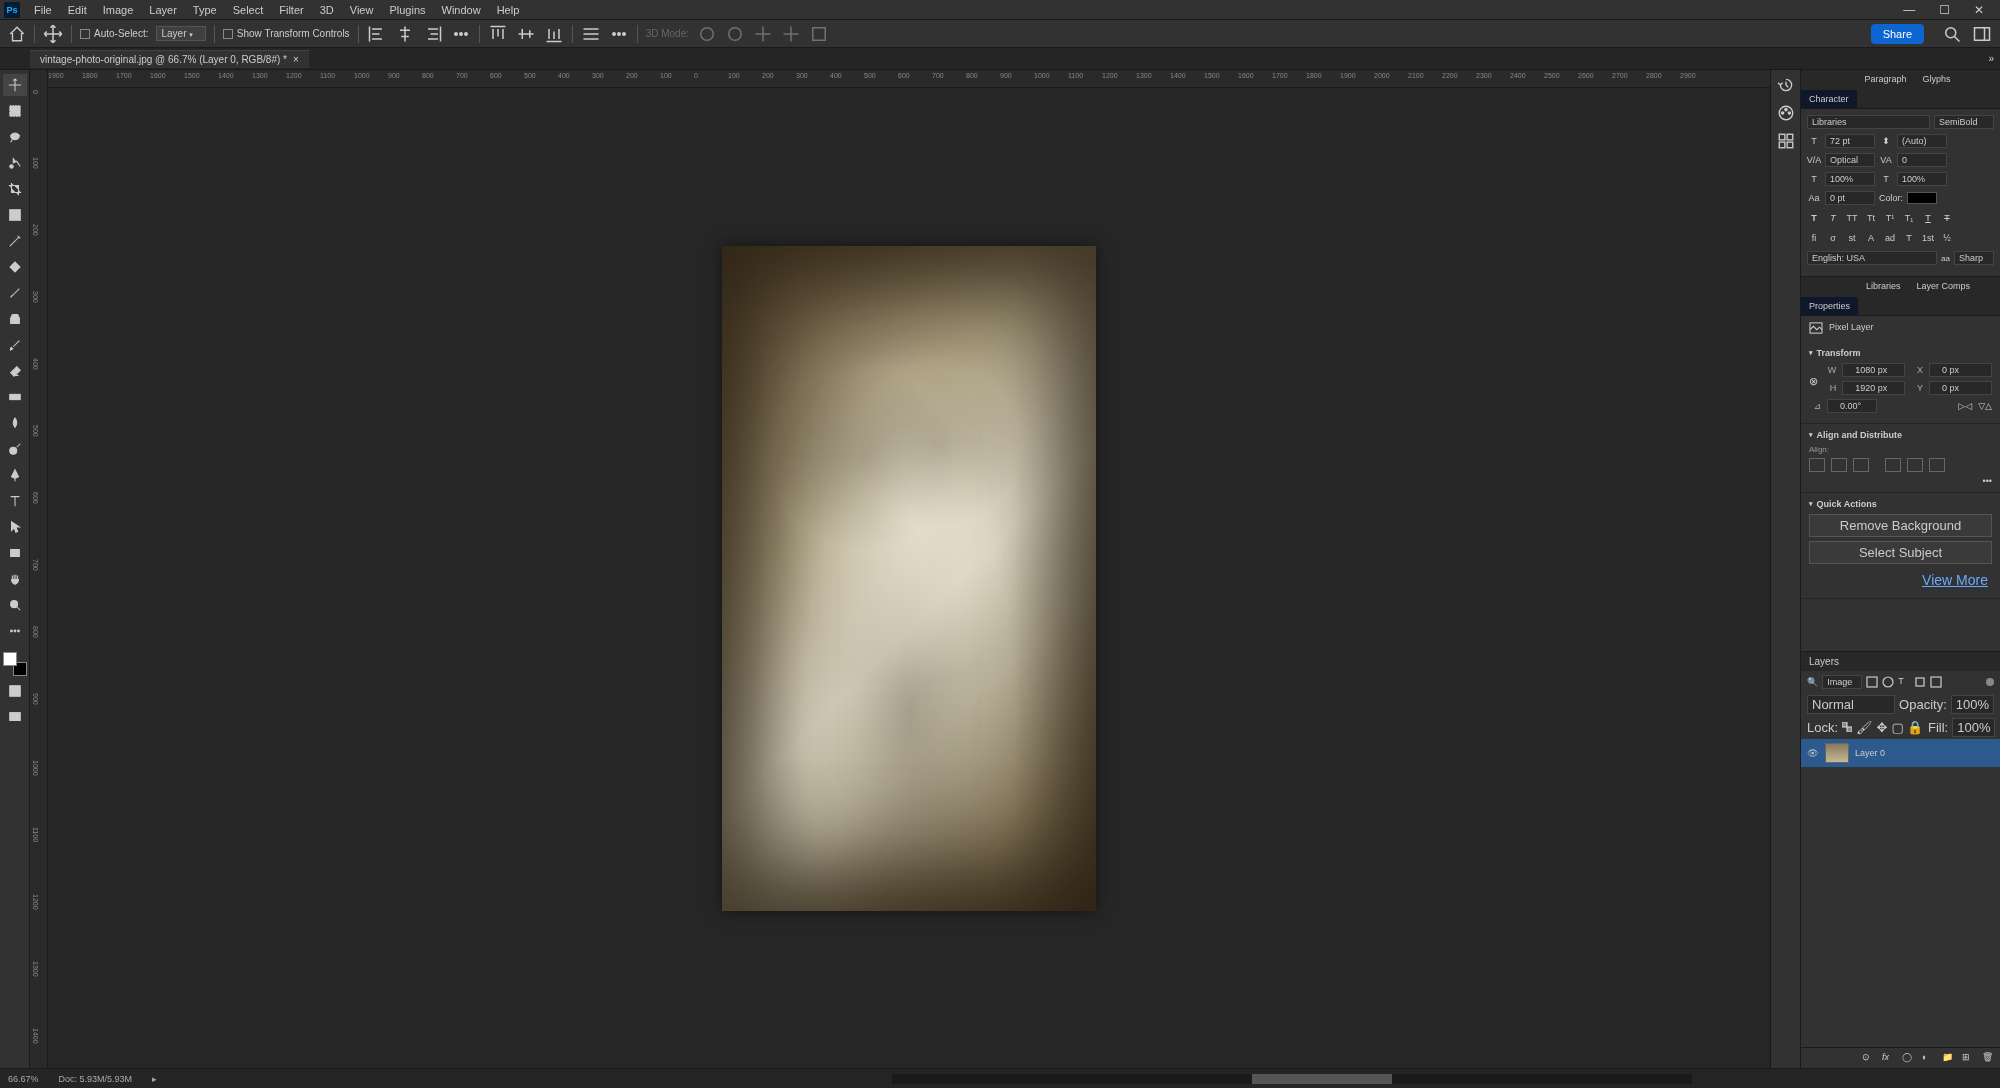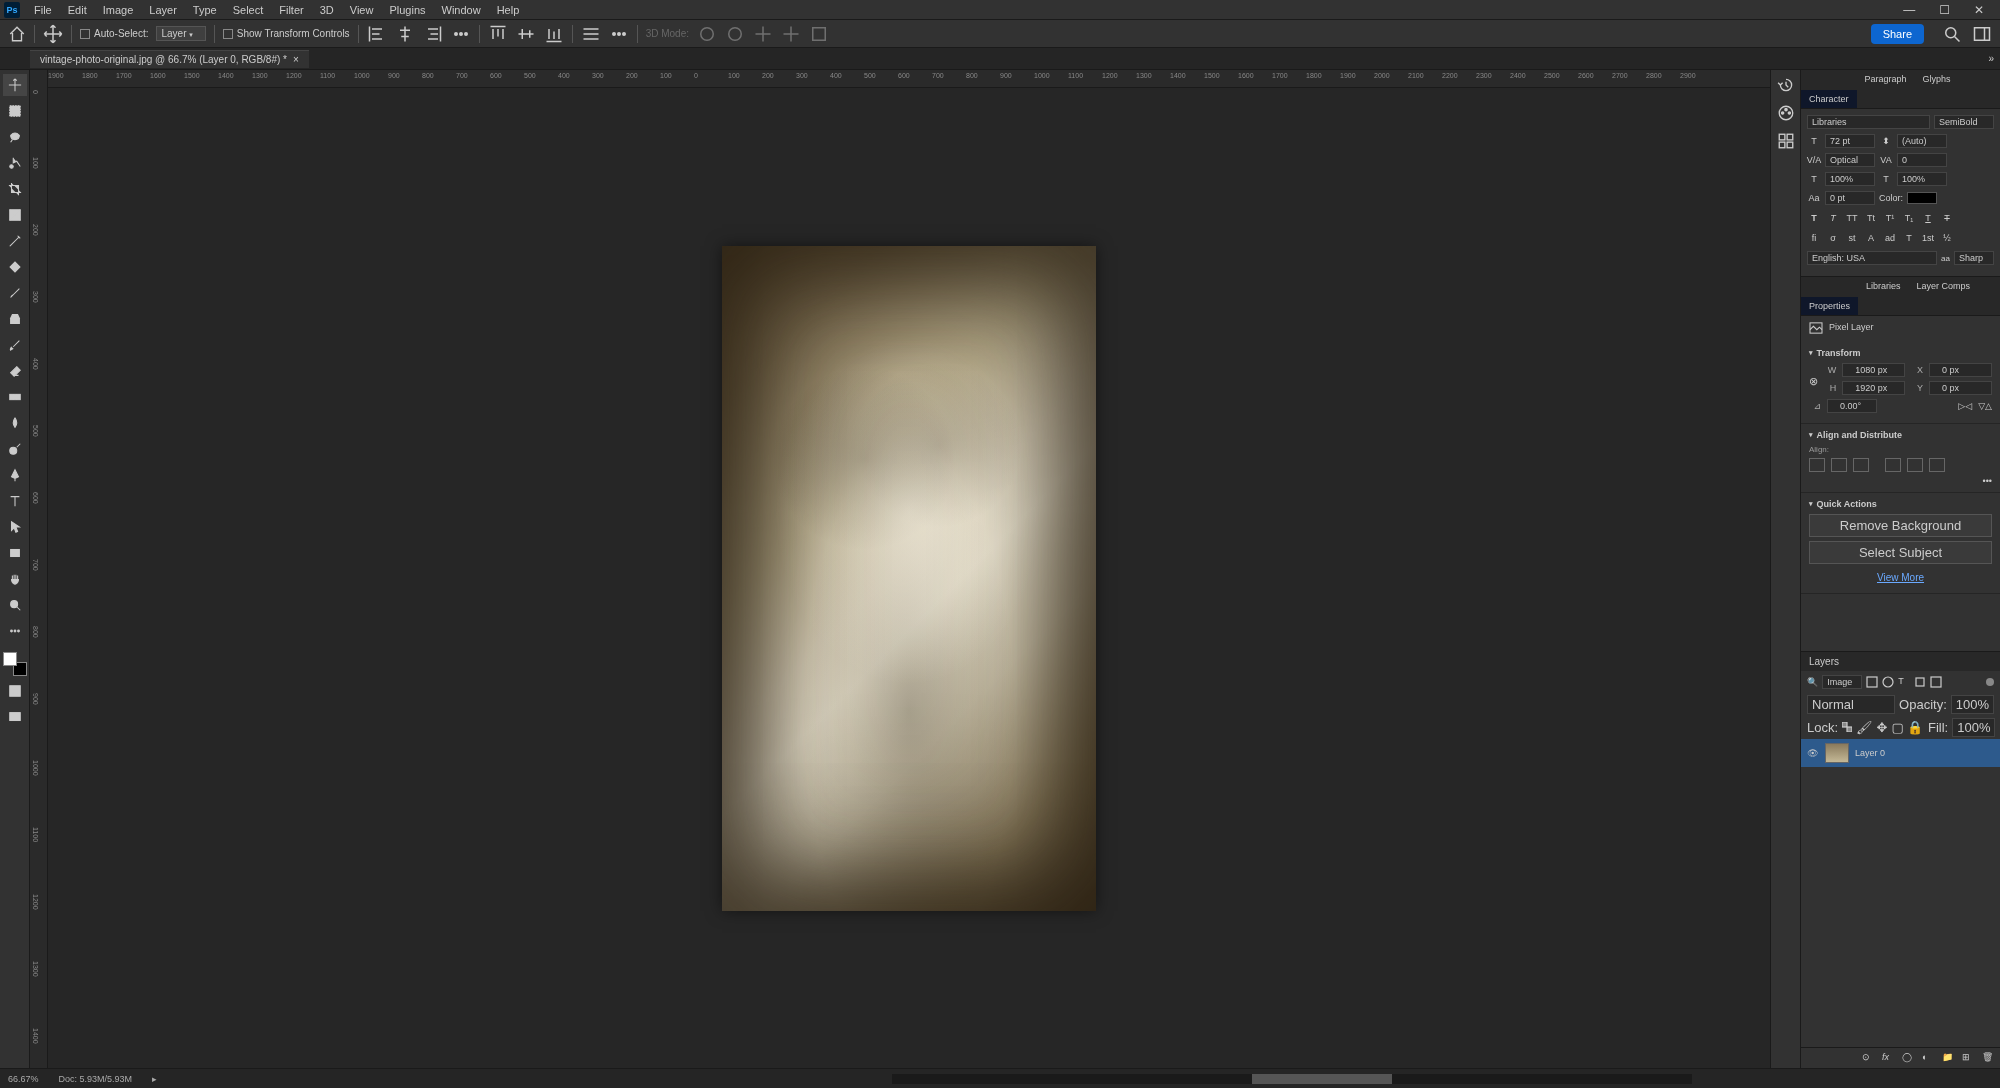--- a/index.html
+++ b/index.html
@@ -73,21 +73,21 @@
 .panel-sep { height: 1px; background: #1a1a1a; }
 
 .properties-panel { flex: 1; overflow: hidden; }
 .prop-section { border-bottom: 1px solid #252525; padding: 6px 8px; }
 .prop-section .sec-title { font-size: 9px; font-weight: bold; margin-bottom: 5px; display: flex; align-items: center; gap: 4px; }
 .prop-section .sec-title::before { content: '▾'; font-size: 7px; }
 .prop-row { display: flex; gap: 6px; margin-bottom: 4px; align-items: center; font-size: 9px; }
 .prop-row .lab { width: 12px; text-align: right; color: #aaa; }
 .prop-row .val { background: #282828; border: 1px solid #444; padding: 1px 12px; flex: 1; }
 .action-btn { background: #3a3a3a; border: 1px solid #555; padding: 3px; text-align: center; margin-bottom: 4px; cursor: pointer; width: 100%; font-size: 13px; }
-.link-btn { color: #6aa9ff; text-decoration: underline; text-align: center; cursor: pointer; padding: 4px; font-size: 10px; }
+.link-btn { color: #6aa9ff; text-decoration: underline; text-align: right; cursor: pointer; padding: 4px; font-size: 14px; }
 .align-icons { display: flex; gap: 6px; margin: 4px 0; }
 .align-icons span { width: 16px; height: 14px; border: 1px solid #666; cursor: pointer; }
 
 .layers-panel { border-top: 1px solid #1a1a1a; }
 .layers-header { background: #282828; padding: 4px 8px; font-size: 10px; }
 .layers-controls { padding: 4px 6px; display: flex; align-items: center; gap: 4px; font-size: 9px; }
 .layers-controls .filter-ic { width: 12px; height: 12px; }
 .layers-row2 { padding: 2px 6px; display: flex; align-items: center; gap: 4px; font-size: 13px; }
 .layers-row2 .dd { background: #282828; border: 1px solid #444; padding: 1px 4px; flex: 1; }
 .layer-item { display: flex; align-items: center; padding: 4px 6px; gap: 6px; background: #2d5a8c; }

